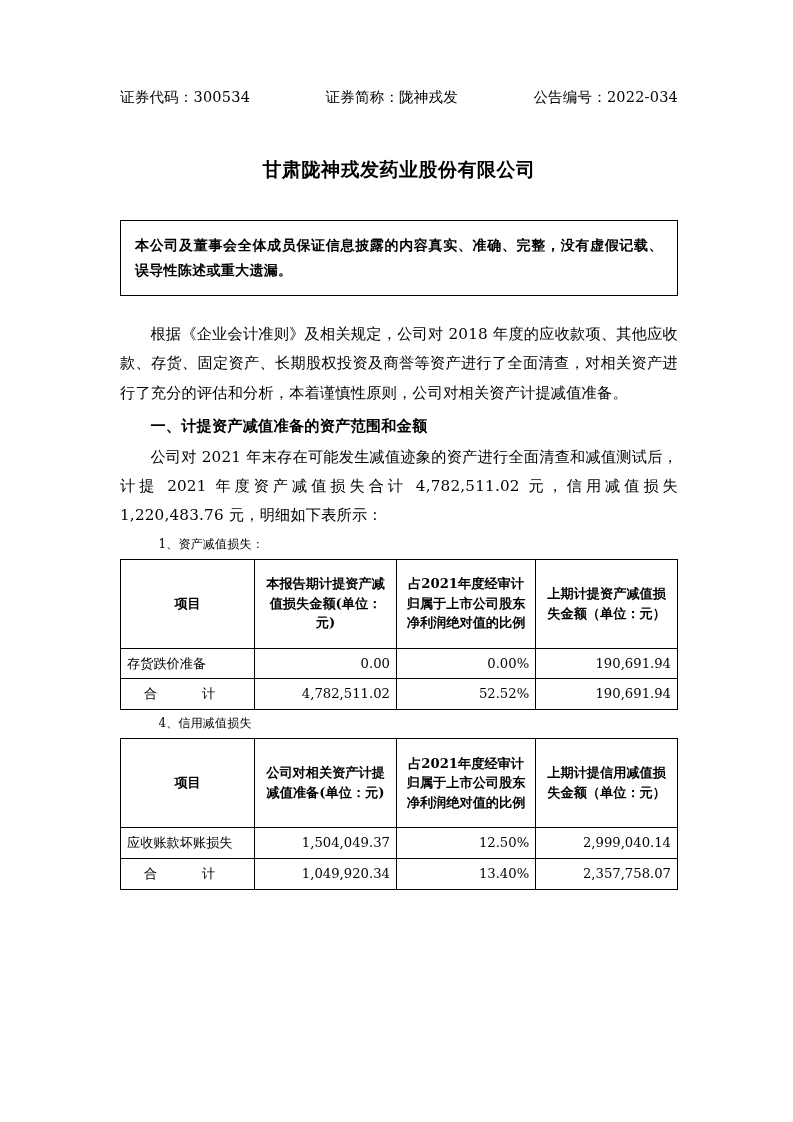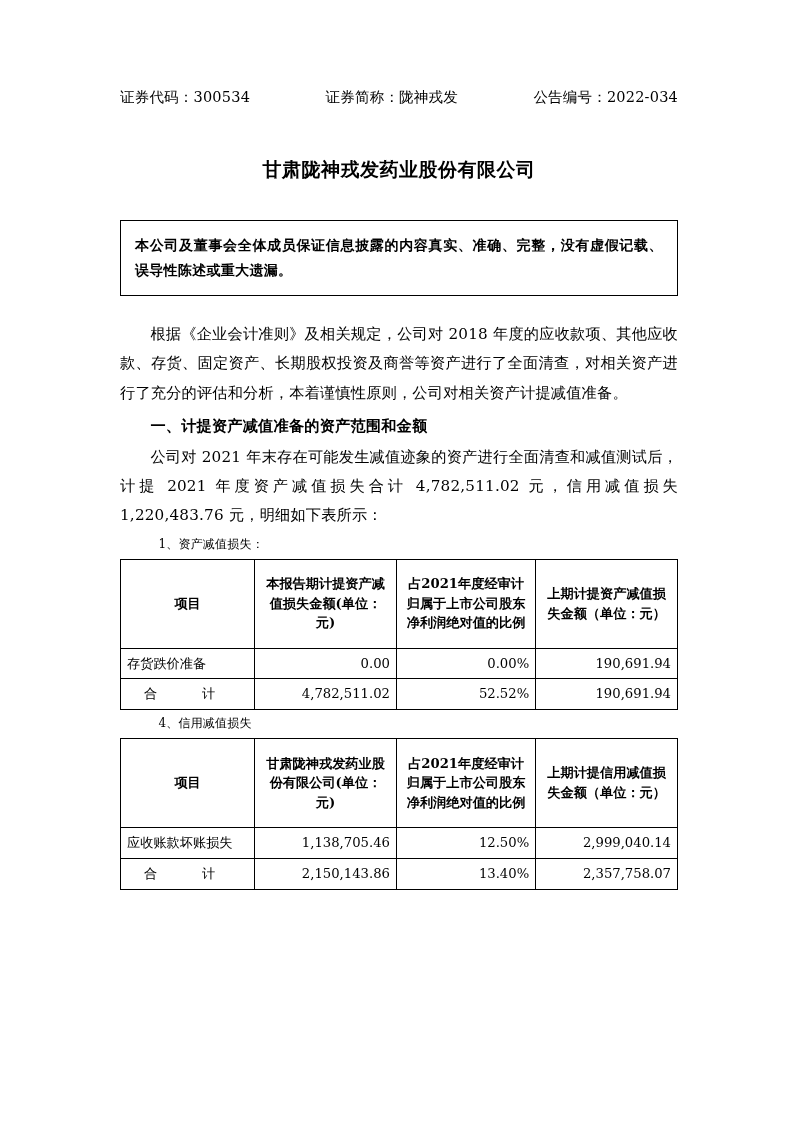--- a/index.html
+++ b/index.html
@@ -165,34 +165,34 @@
       </tr>
     </tbody>
   </table>
 
   <div class="sub-head sub-head-2">4、信用减值损失</div>
 
   <table class="fin">
     <thead>
       <tr>
         <th class="col1">项目</th>
-        <th class="col2">甘肃陇神戎发药业股份有限公司(单位：元)</th>
+        <th class="col2">公司对相关资产计提减值准备(单位：元)</th>
         <th class="col3">占2021年度经审计归属于上市公司股东净利润绝对值的比例</th>
         <th class="col4">上期计提信用减值损失金额（单位：元）</th>
       </tr>
     </thead>
     <tbody>
       <tr>
         <td class="label">应收账款坏账损失</td>
-        <td class="num">1,138,705.46</td>
+        <td class="num">1,504,049.37</td>
         <td class="num">12.50%</td>
         <td class="num">2,999,040.14</td>
       </tr>
       <tr>
         <td class="total-label">合　计</td>
-        <td class="num">2,150,143.86</td>
+        <td class="num">1,049,920.34</td>
         <td class="num">13.40%</td>
         <td class="num">2,357,758.07</td>
       </tr>
     </tbody>
   </table>
 
 </div>
 
 </body></html>

